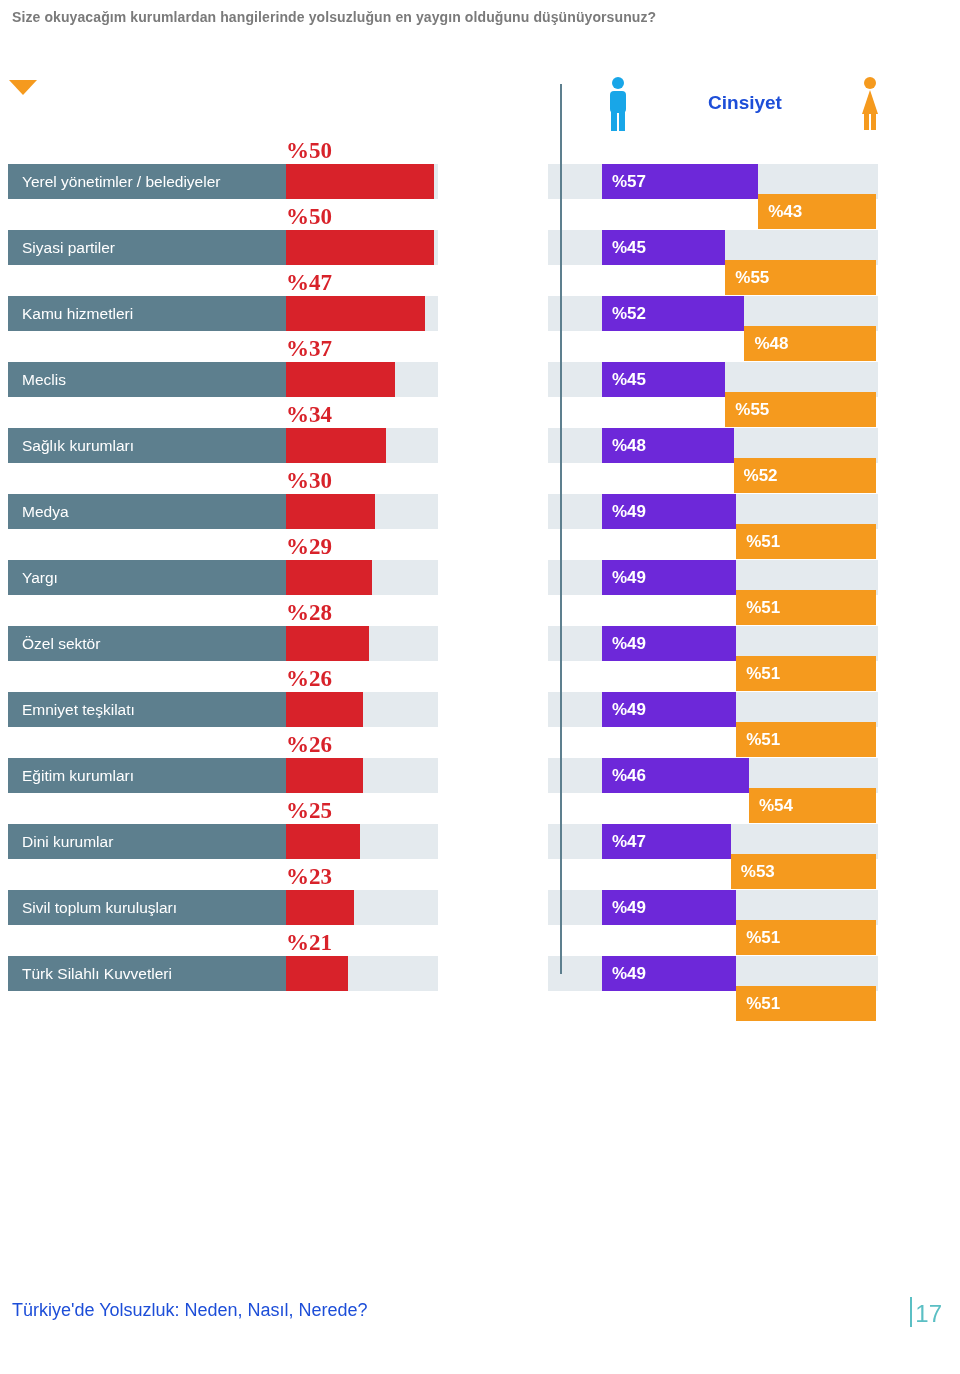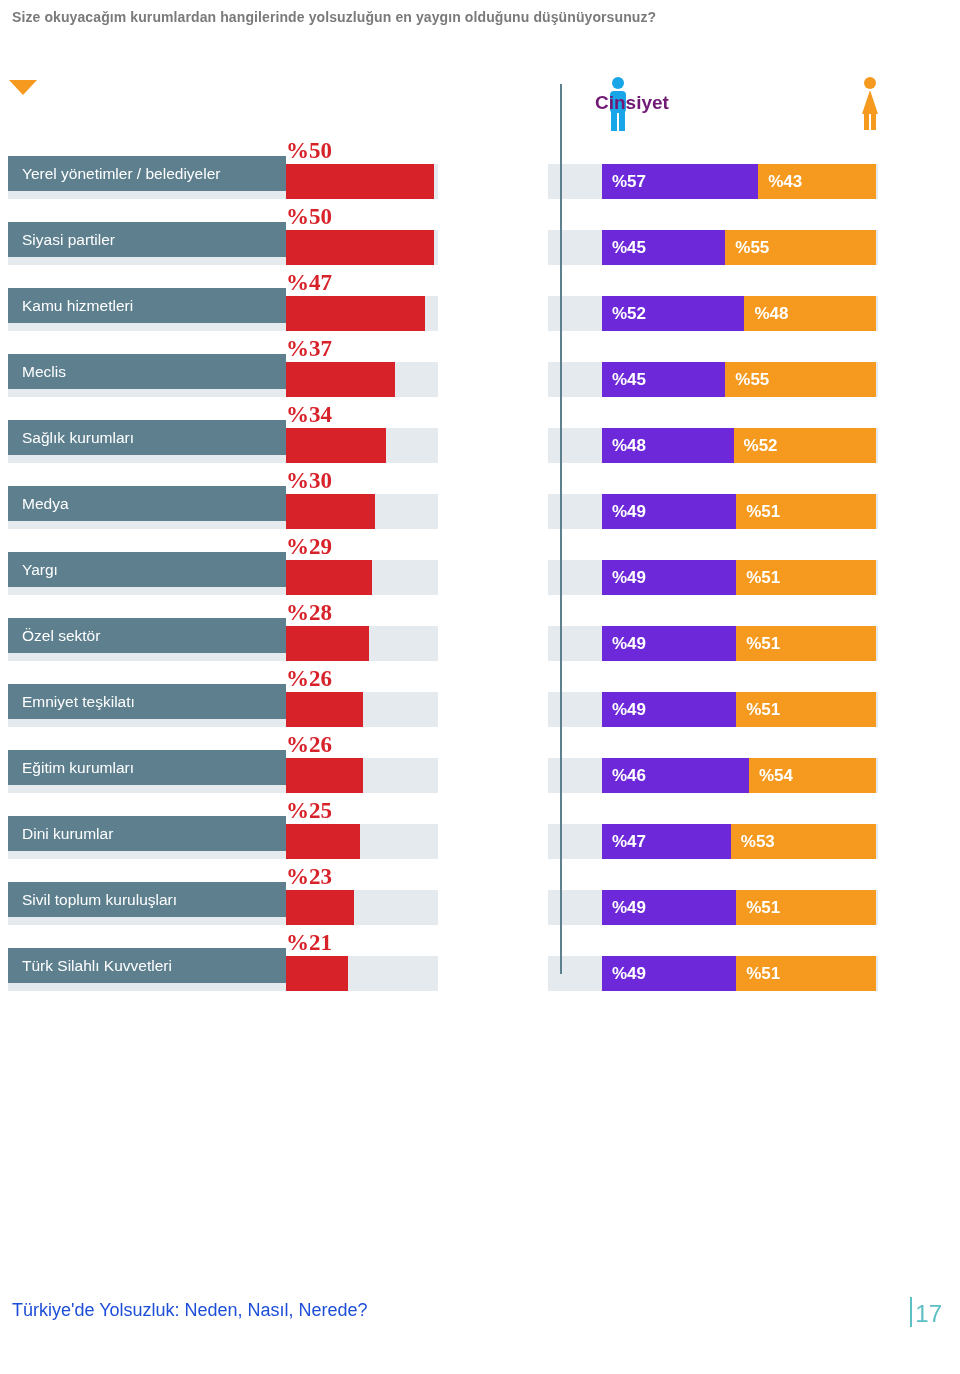--- a/index.html
+++ b/index.html
@@ -46,24 +46,24 @@
     left: 595px;
     top: 76px;
     width: 300px;
     height: 56px;
   }
   .legend-label {
     position: absolute;
     left: 0;
     top: 16px;
     width: 300px;
-    text-align: left;
+    text-align: center;
     font-size: 19px;
     font-weight: bold;
-    color: #701a75;
+    color: #1d4ed8;
   }
   .person-icon {
     position: absolute;
     top: 0;
     width: 26px;
     height: 56px;
   }
   .person-icon.male  { left: 10px; }
   .person-icon.female{ left: 262px; }
 
@@ -85,21 +85,21 @@
     left: 8px;
     top: 24px;
     width: 430px;
     height: 35px;
     background: #e4eaee;
   }
   
   .name-band {
     position: absolute;
     left: 8px;
-    top: 16px;
+    top: 24px;
     width: 278px;
     height: 35px;
     background: #5d7f8e;
   }
   .name-text {
     position: absolute;
     left: 14px;
     top: 0;
     height: 35px;
     line-height: 35px;
@@ -158,20 +158,21 @@
     height: 35px;
     display: flex;
     align-items: center;
   }
   .female-seg {
     background: #f59a1e;
     height: 35px;
     display: flex;
     align-items: center;
     flex: 1 1 auto;
+    margin-top: 30px;
   }
   .seg-text {
     padding-left: 10px;
     font-size: 17px;
     font-weight: bold;
     color: #ffffff;
     white-space: nowrap;
   }
 
   

